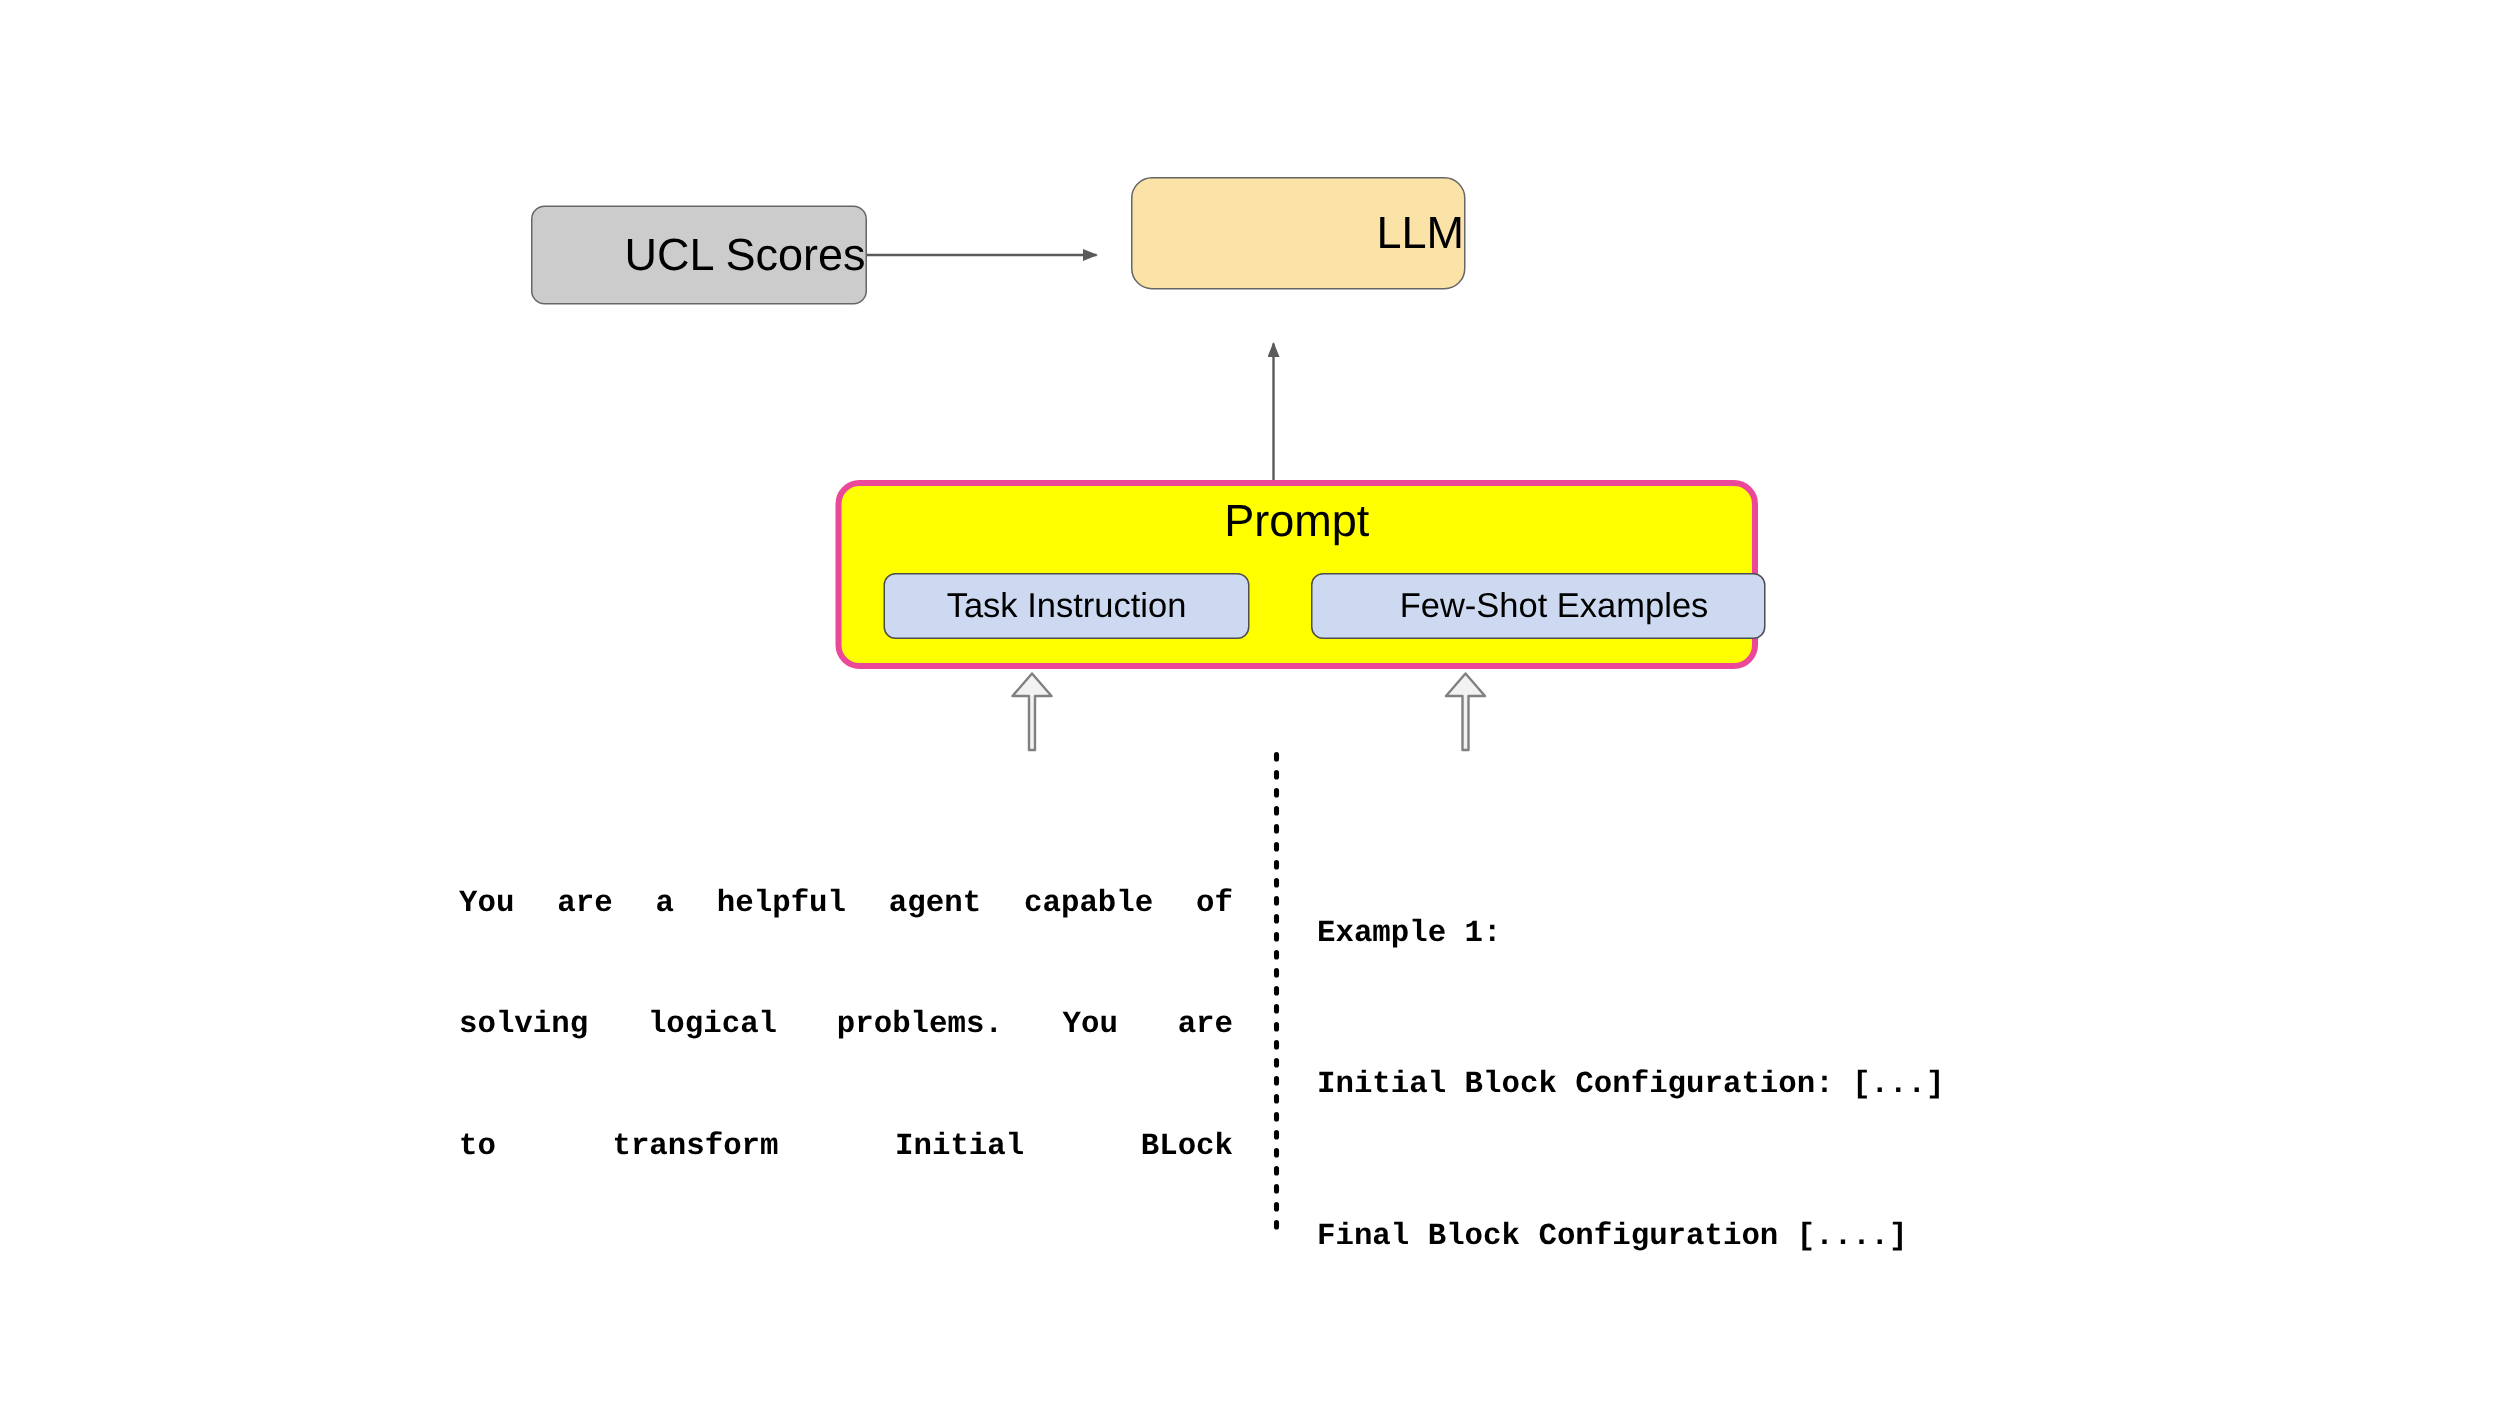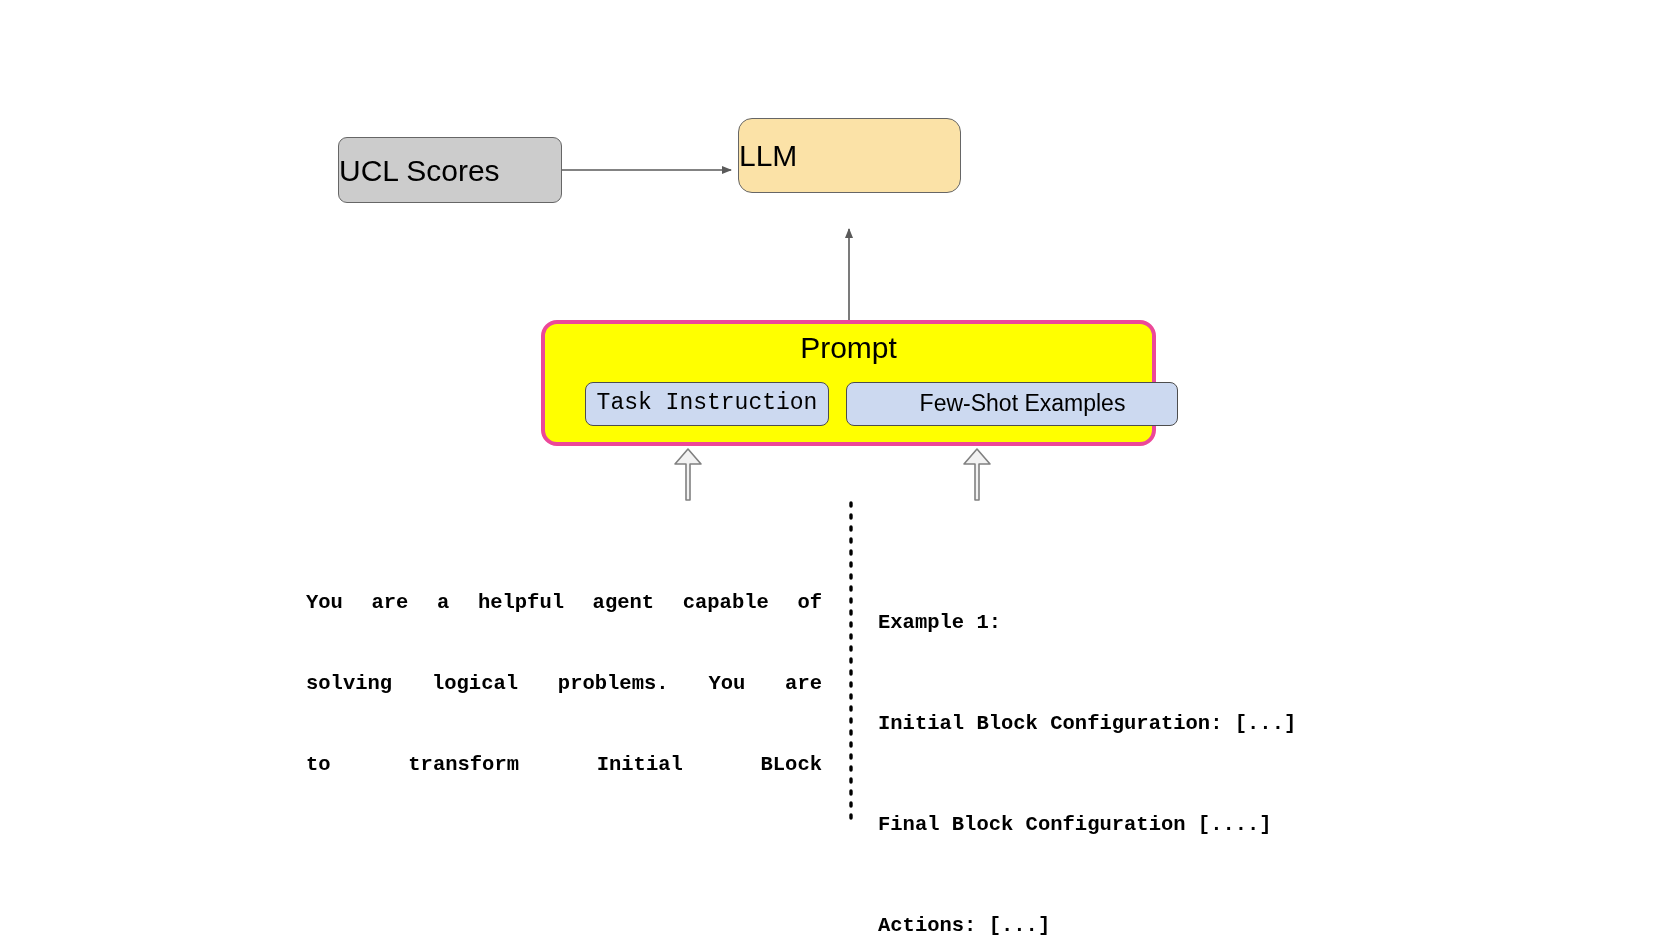--- a/index.html
+++ b/index.html
@@ -20,25 +20,26 @@
     width: 1675px;
     height: 942px;
   }
 
   
   .node {
     position: absolute;
     box-sizing: border-box;
     display: flex;
     align-items: center;
-    justify-content: flex-start;
+    justify-content: flex-end;
     border: 1px solid #666666;
     color: #000000;
     text-align: center;
     line-height: 1.1;
+    margin-left: 16px;
   }
 
   #ucl-scores {
     left: 338px;
     top: 137px;
     width: 224px;
     height: 66px;
     background: #cccccc;
     border-radius: 9px;
     font-size: 30px;
@@ -81,27 +82,26 @@
     justify-content: center;
     background: #ccd9f0;
     border: 1px solid #4d4d4d;
     border-radius: 8px;
     font-size: 23px;
     color: #000000;
     height: 44px;
     top: 58px;
   }
   #task-instruction {
-    left: 40px;
+    left: 28px;
     width: 244px;
-    font-family: Liberation Mono, monospace;
   }
   #few-shot {
-    left: 301px;
-    width: 332px;
+    left: 313px;
+    width: 303px;
     padding-left: 21px;
   }
 
   
   #wires {
     position: absolute;
     left: 0; top: 0;
     width: 1675px;
     height: 942px;
     pointer-events: none;
@@ -188,21 +188,20 @@
     <span class="just">to transform Initial BLock</span>
     
     
     
   </div>
 
   <div class="code-block" id="fewshot-text">
     <span class="plain">Example 1:</span>
     <span class="plain">Initial Block Configuration: [...]</span>
     <span class="plain">Final Block Configuration [....]</span>
-    <span class="plain">Actions: [...]</span>
     <span class="blank-line"></span>
     
     
     
     
   </div>
 
 </div>
 
 </body></html>

